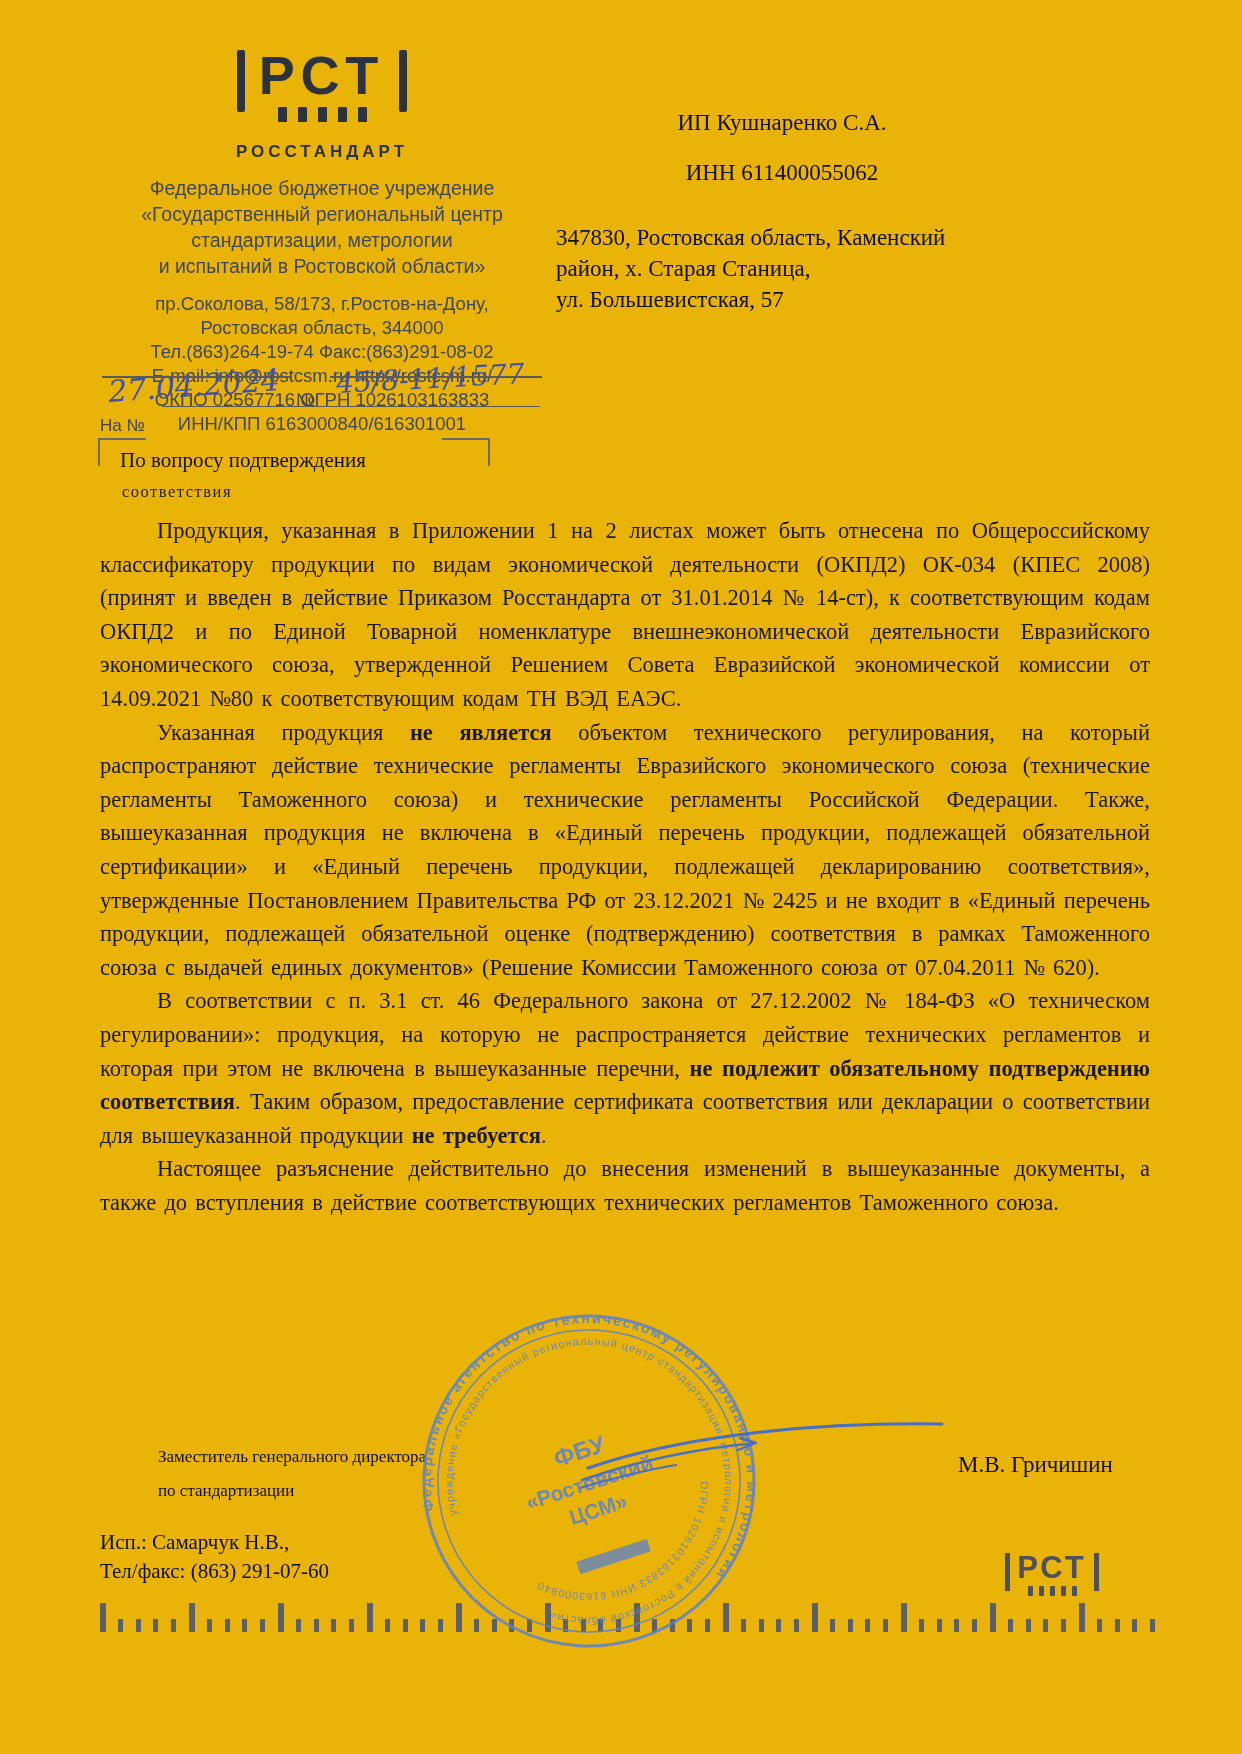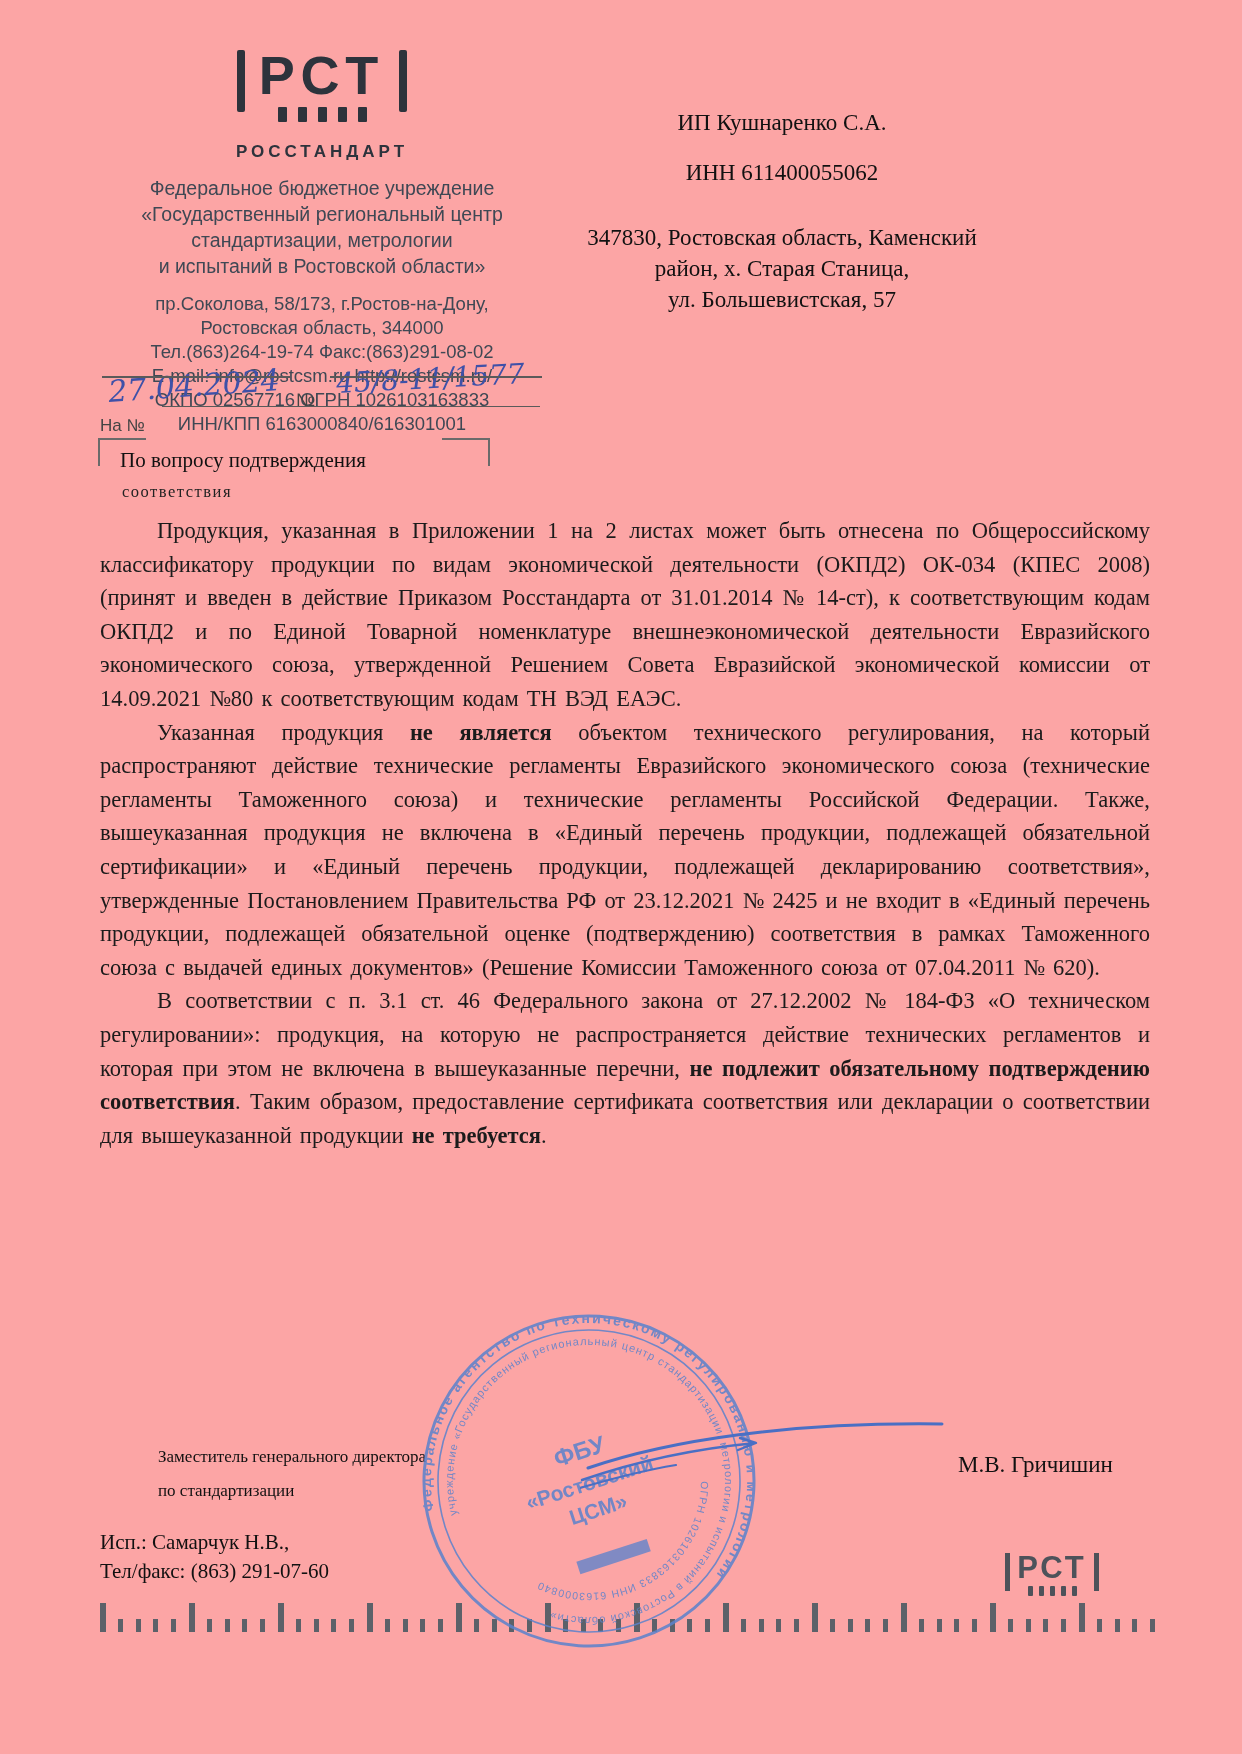--- a/index.html
+++ b/index.html
@@ -1,17 +1,17 @@
 <!DOCTYPE html>
 <html><head>
 <meta charset="utf-8">
 <style>
   html,body{margin:0;padding:0;background:#e9e9e7;}
   .page{
-    position:relative;width:1242px;height:1754px;background:#fca5a5;margin:0 auto;
+    position:relative;width:1242px;height:1754px;background:#eab308;margin:0 auto;
     overflow:hidden;font-family:"Liberation Serif",serif;color:#1e1e1e;
   }
   
   .lh{position:absolute;left:100px;top:48px;width:444px;text-align:center;
       font-family:"Liberation Sans",sans-serif;color:#3f4854;}
   .rst-logo{display:flex;justify-content:center;align-items:flex-start;gap:14px;}
   .rst-logo .sidebar-bar{width:8px;height:62px;background:#2d333c;border-radius:2px;margin-top:2px;}
   .rst-letters{font-size:54px;line-height:54px;font-weight:800;letter-spacing:7px;color:#2d333c;}
   .underbars{display:flex;justify-content:center;gap:11px;margin-top:5px;}
   .underbars i{display:block;width:9px;height:15px;background:#2d333c;border-radius:1px;}
@@ -29,21 +29,21 @@
             font-size:17px;color:#444;}
   
   .corner{position:absolute;top:438px;width:46px;height:26px;border-top:2px solid #6a6a6a;}
   .corner.l{left:98px;border-left:2px solid #6a6a6a;}
   .corner.r{left:442px;border-right:2px solid #6a6a6a;}
   .subject1{position:absolute;left:120px;top:448px;font-size:21px;color:#111;}
   .subject2{position:absolute;left:122px;top:482px;font-size:16.5px;letter-spacing:1.5px;color:#222;}
   
   .recipient{position:absolute;left:556px;top:110px;width:452px;text-align:center;font-size:23px;color:#111;}
   .recipient .inn{margin-top:24px;}
-  .recipient-addr{position:absolute;left:556px;top:222px;width:452px;text-align:center;
+  .recipient-addr{position:absolute;left:556px;top:222px;width:452px;
                   font-size:23px;line-height:31px;color:#111;}
   
   .body-text{position:absolute;left:100px;top:514px;width:1050px;font-size:22.5px;
              line-height:33.6px;text-align:justify;color:#1b1b1b;word-spacing:2.5px;}
   .body-text p{margin:0;text-indent:57px;}
   .body-text b{font-weight:700;}
   
   .sig-position{position:absolute;left:158px;top:1440px;font-size:17px;line-height:34px;color:#111;}
   .sig-name{position:absolute;left:958px;top:1452px;font-size:23px;color:#111;}
   .executor{position:absolute;left:100px;top:1528px;font-size:21px;line-height:29px;color:#111;}
@@ -120,20 +120,21 @@
   <div class="recipient-addr">
     <div>347830, Ростовская область, Каменский</div>
     <div>район, х. Старая Станица,</div>
     <div>ул. Большевистская, 57</div>
   </div>
 
   <div class="body-text">
     <p><span>Продукция, указанная в Приложении 1 на 2 листах может быть отнесена по Общероссийскому классификатору продукции по видам экономической деятельности (ОКПД2) ОК-034 (КПЕС 2008) (принят и введен в действие Приказом Росстандарта от 31.01.2014 № 14-ст), к соответствующим кодам ОКПД2 и по Единой Товарной номенклатуре внешнеэкономической деятельности Евразийского экономического союза, утвержденной Решением Совета Евразийской экономической комиссии от 14.09.2021 №80 к соответствующим кодам ТН ВЭД ЕАЭС.</span></p>
     <p><span>Указанная продукция </span><b>не является</b><span> объектом технического регулирования, на который распространяют действие технические регламенты Евразийского экономического союза (технические регламенты Таможенного союза)  и технические регламенты Российской Федерации. Также, вышеуказанная продукция не включена в «Единый перечень продукции, подлежащей обязательной сертификации» и «Единый перечень продукции, подлежащей декларированию соответствия», утвержденные Постановлением Правительства РФ от 23.12.2021 № 2425 и не входит в «Единый перечень продукции, подлежащей обязательной оценке (подтверждению) соответствия в рамках Таможенного союза с выдачей единых документов» (Решение Комиссии Таможенного союза от 07.04.2011 № 620).</span></p>
     <p><span>В соответствии с п. 3.1 ст. 46 Федерального закона от 27.12.2002 № 184-ФЗ «О техническом регулировании»: продукция, на которую не распространяется действие технических регламентов и которая при этом не включена в вышеуказанные перечни, </span><b>не подлежит обязательному подтверждению соответствия</b><span>. Таким образом, предоставление сертификата соответствия или декларации о соответствии для вышеуказанной продукции </span><b>не требуется</b><span>.</span></p>
+    <p><span>Настоящее разъяснение действительно до внесения изменений в вышеуказанные документы, а также до вступления в действие соответствующих технических регламентов Таможенного союза.</span></p>
   </div>
 
   <svg class="stamp" viewBox="0 0 346 346">
     <g transform="rotate(-18 173 173)">
       <circle cx="173" cy="173" r="165" fill="none" stroke="#5b82cc" stroke-width="3"></circle>
       <circle cx="173" cy="173" r="151" fill="none" stroke="#5b82cc" stroke-width="1.6"></circle>
       <defs>
         <path id="arcOuter" d="M 173,173 m -158,0 a 158,158 0 1,1 316,0 a 158,158 0 1,1 -316,0" fill="none"></path>
         <path id="arcMid" d="M 173,173 m -136,0 a 136,136 0 1,1 272,0 a 136,136 0 1,1 -272,0" fill="none"></path>
         <path id="arcInner" d="M 173,173 m -112,0 a 112,112 0 1,1 224,0 a 112,112 0 1,1 -224,0" fill="none"></path>

